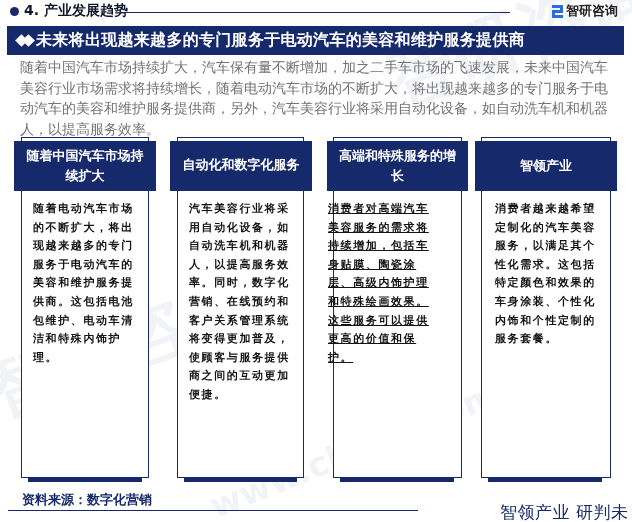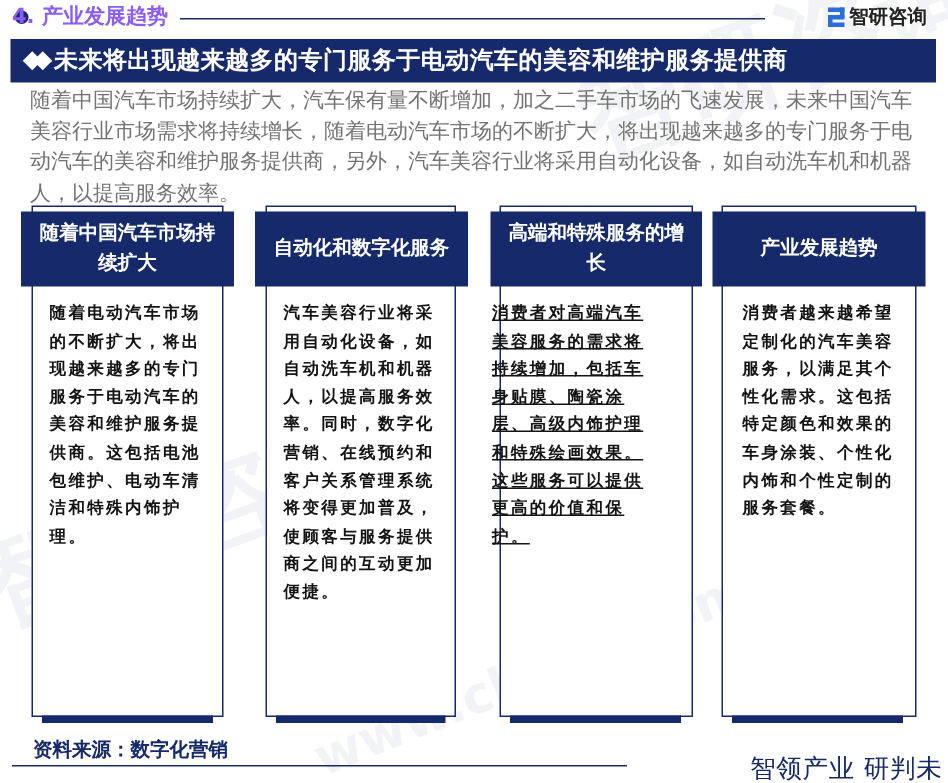--- a/index.html
+++ b/index.html
@@ -8,21 +8,21 @@
     background:#ffffff;
     font-family: "DejaVu Sans", "Liberation Sans", sans-serif;
     color:#111;
   }
   .watermark {
     position:absolute; color:rgba(30,50,110,0.06); font-weight:bold;
     pointer-events:none; white-space:nowrap;
   }
   
   .sec-dot { position:absolute; left:10px; top:7px; width:9px; height:9px; border-radius:50%; background:#1a2a66; }
-  .sec-title { position:absolute; left:8px; top:2px; font-size:14px; font-weight:bold; color:#8b5cf6; }
+  .sec-title { position:absolute; left:24px; top:2px; font-size:14px; font-weight:bold; color:#0f172a; }
   .sec-line { position:absolute; left:120px; top:12px; width:390px; height:1px; background:#1a2a66; }
   .brand { position:absolute; left:552px; top:2px; font-size:13px; font-weight:bold; color:#222; display:flex; align-items:center; gap:3px; }
   .brand-logo { width:11px; height:13px; position:relative; }
   .brand-logo i { position:absolute; display:block; background:#2a6fd6; }
   
   .banner {
     position:absolute; left:7px; top:26px; width:617px; height:29px;
     background:#16296a; color:#fff; display:flex; align-items:center;
   }
   .banner-icon { margin-left:10px; width:18px; height:12px; position:relative; }
@@ -98,20 +98,20 @@
 
 <div>
   <div class="card-frame" style="left:333px; top:137px; width:127px; height:339px;"></div>
   <div class="card-header" style="left:327px; top:141px; width:141px; height:50px;">高端和特殊服务的增长</div>
   <div class="card-body" style="left:328px; top:200px; width:108px;text-decoration:underline;">消费者对高端汽车美容服务的需求将持续增加，包括车身贴膜、陶瓷涂层、高级内饰护理和特殊绘画效果。这些服务可以提供更高的价值和保护。</div>
   <div class="card-bar" style="left:340px; top:477px; width:114px;"></div>
 </div>
 
 <div>
   <div class="card-frame" style="left:481px; top:137px; width:128px; height:339px;"></div>
-  <div class="card-header" style="left:475px; top:141px; width:142px; height:50px;">产业发展趋势</div>
+  <div class="card-header" style="left:475px; top:141px; width:142px; height:50px;">智领产业</div>
   <div class="card-body" style="left:495px; top:200px; width:108px;">消费者越来越希望定制化的汽车美容服务，以满足其个性化需求。这包括特定颜色和效果的车身涂装、个性化内饰和个性定制的服务套餐。</div>
   <div class="card-bar" style="left:488px; top:477px; width:114px;"></div>
 </div>
 
 <div class="source">资料来源：数字化营销</div>
 <div class="foot-line"></div>
 <div class="slogan">智领产业 研判未来</div>
 
 </body></html>

